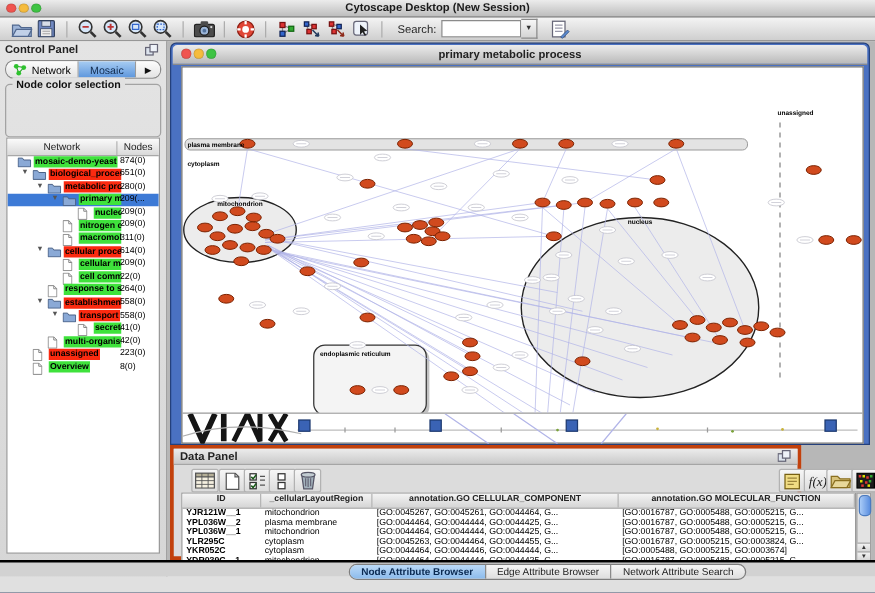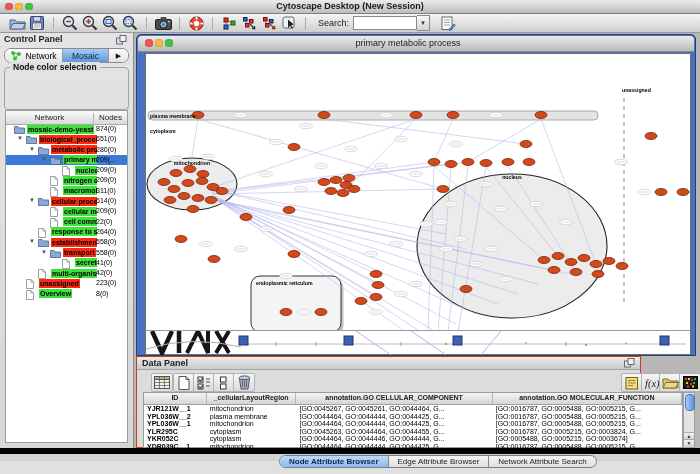--- a/index.html
+++ b/index.html
@@ -61,45 +61,45 @@
     overflow:hidden;white-space:nowrap;color:#000;}
   .chip.green{background:#3fe23c;}
   .chip.red{background:#fb2a10;}
   .trow .cnt{position:absolute;left:90px;top:0;width:32px;font-size:7px;color:#000;overflow:hidden;}
   
   #desktop{position:absolute;left:134px;top:33px;width:566px;height:415px;background:#b7b7b7;overflow:hidden;}
   #view-window{position:absolute;left:2px;top:1px;width:560px;height:322px;background:#4a71c2;
     border:1px solid #24407c;border-radius:5px 5px 0 0;box-sizing:border-box;}
   #vw-titlebar{position:absolute;left:1px;top:1px;right:1px;height:15px;border-radius:4px 4px 0 0;
     background:linear-gradient(#ececec,#b9b9b9);border-bottom:1px solid #8a8a8a;}
-  #vw-titlebar .ttl{position:absolute;left:0;right:16px;top:2px;text-align:center;font-weight:normal;font-size:9px;color:#222;}
+  #vw-titlebar .ttl{position:absolute;left:0;right:16px;top:2px;text-align:center;font-weight:bold;font-size:9px;color:#222;}
   #canvas-area{position:absolute;left:8px;top:18px;width:546px;height:302px;background:#fff;border:1px solid #6f6f6f;box-sizing:border-box;}
   #net{display:block;}
   #canvas-divider{height:1px;background:#9a9a9a;}
   
   #data-panel{position:absolute;left:2px;top:323px;width:505px;height:92px;background:#dcdcdc;
-    border:1px solid #c2410c;box-sizing:border-box;}
+    border:3px solid #c2410c;box-sizing:border-box;}
   #dp-header{position:absolute;left:0;top:0;right:0;height:12px;background:linear-gradient(#ececec,#cacaca);border-bottom:1px solid #a5a5a5;}
   #dp-header .t{position:absolute;left:5px;top:0.5px;font-weight:bold;font-size:9px;color:#222;}
   .dpbtn{position:absolute;top:16px;width:20px;height:17px;background:linear-gradient(#f6f6f6,#dcdcdc);
     border:1px solid #b2b2b2;border-radius:2px;display:flex;align-items:center;justify-content:center;}
   #dp-table{position:absolute;left:6px;top:35px;width:540px;height:56px;background:#fff;border:1px solid #9a9a9a;box-sizing:border-box;}
   #dp-thead{display:flex;height:11px;background:linear-gradient(#f4f4f4,#d5d5d5);border-bottom:1px solid #a0a0a0;}
   #dp-thead .hc{font-size:7px;font-weight:bold;color:#222;text-align:center;line-height:10px;
     border-right:1px solid #b5b5b5;box-sizing:border-box;overflow:hidden;white-space:nowrap;}
   .drow{display:flex;height:7.5px;line-height:7.6px;}
   .drow .dc{font-size:7px;color:#000;padding-left:3px;box-sizing:border-box;overflow:hidden;white-space:nowrap;}
   .drow .dc.id{font-weight:bold;}
   #dp-scroll{position:absolute;left:546px;top:35px;width:12px;height:56px;background:#e3e3e3;border:1px solid #a0a0a0;box-sizing:border-box;}
   #dp-thumb{position:absolute;left:1px;top:1px;width:8px;height:15px;border-radius:4px;
     background:linear-gradient(90deg,#a9cbf7,#5b8fe0);border:1px solid #4a7ac0;}
   .sbtn{position:absolute;left:0;width:10px;height:7px;font-size:5px;color:#333;text-align:center;line-height:7px;
     background:linear-gradient(#f2f2f2,#d2d2d2);border-top:1px solid #aaa;}
   
-  #bottom-strip{position:absolute;left:0;top:448px;width:700px;height:13px;background:#d2d2d2;border-top:6px solid #000000;box-sizing:border-box;}
+  #bottom-strip{position:absolute;left:0;top:448px;width:700px;height:13px;background:#d2d2d2;border-top:2px solid #000000;box-sizing:border-box;}
   #bottom-tabs{position:absolute;left:279px;top:0.5px;height:11.5px;display:flex;border:1px solid #7e7e7e;
     border-radius:7px;overflow:hidden;background:linear-gradient(#f5f5f5,#dedede);}
   .btab{font-size:8px;color:#222;padding:1px 9px 0 9px;border-right:1px solid #8a8a8a;white-space:nowrap;}
   .btab:last-child{border-right:none;}
   .btab.active{background:linear-gradient(#bcdaf7,#8cbbec);font-weight:bold;color:#0a2a52;}
   #status-bar{position:absolute;left:0;top:461px;width:700px;height:13px;background:#e3e3e3;border-top:1px solid #9a9a9a;box-sizing:border-box;}
   #status-bar span{position:absolute;top:1.5px;font-size:8px;color:#2c2c2c;}
   #grip{position:absolute;right:1px;top:1px;}
 </style>
 </head>

